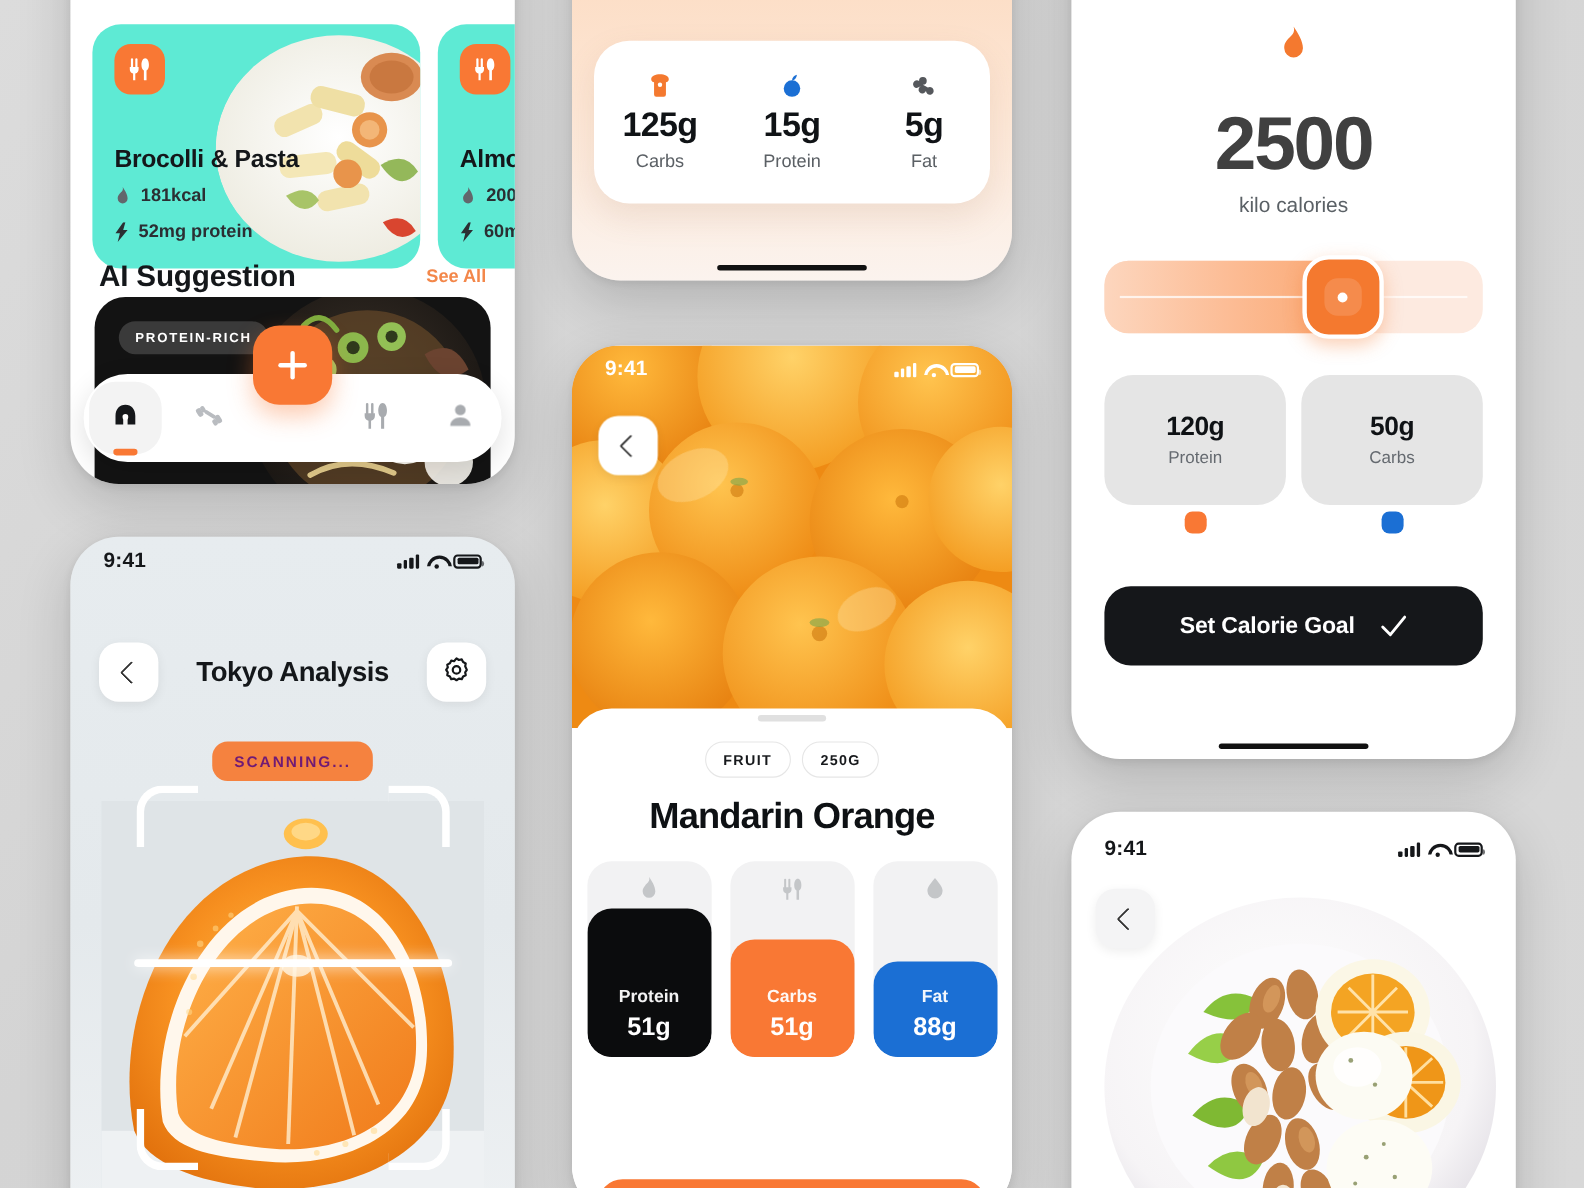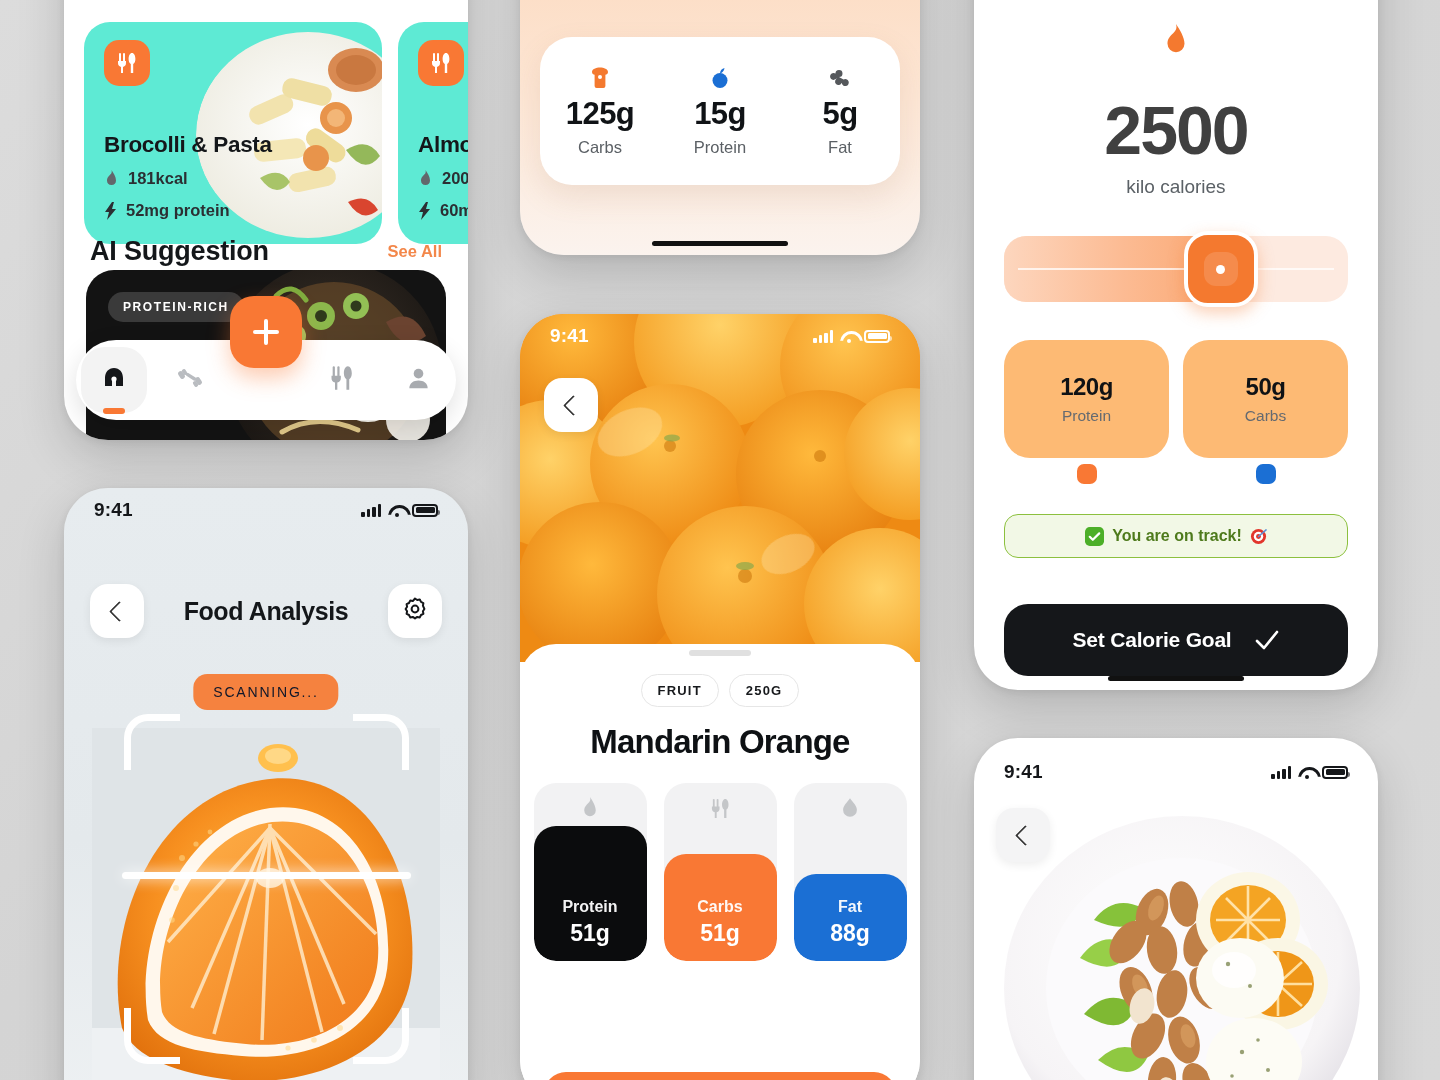--- a/index.html
+++ b/index.html
@@ -104,22 +104,22 @@
   .fab::before{content:"";position:absolute;width:26px;height:3.4px;background:#fff;border-radius:2px;}
   .fab::after{content:"";position:absolute;width:3.4px;height:26px;background:#fff;border-radius:2px;}
 
   
   #panelScan { left: 64px; top: 488px; width: 404px; height: 640px; border-radius: 44px;
                background: linear-gradient(180deg,#e7ecef 0%, #e4e9ec 55%, #eef1f3 100%); }
   .scan-head { display:flex; align-items:center; justify-content: space-between;
                padding: 16px 26px 0 26px; }
   .scan-head h1 { font-size: 25px; font-weight: 800; color: #14171a; letter-spacing:-.4px;}
   .scanning-pill { position:absolute; left: 50%; transform: translateX(-50%); top: 186px;
-        background: #F5823F; color: #0f172a; padding: 10px 20px; border-radius: 14px;
-        font-size: 14px; font-weight: 400; letter-spacing: 1.8px; z-index: 4; }
+        background: #F5823F; color: #701a75; padding: 10px 20px; border-radius: 14px;
+        font-size: 14px; font-weight: 700; letter-spacing: 1.8px; z-index: 4; }
   .scan-frame { position:absolute; left: 60px; top: 226px; width: 285px; height: 350px; }
   .corner { position:absolute; width: 56px; height: 56px; border: 7px solid #fff; }
   .c-tl{left:0;top:0;border-right:0;border-bottom:0;border-radius:24px 0 0 0;}
   .c-tr{right:0;top:0;border-left:0;border-bottom:0;border-radius:0 24px 0 0;}
   .c-bl{left:0;bottom:0;border-right:0;border-top:0;border-radius:0 0 0 24px;}
   .c-br{right:0;bottom:0;border-left:0;border-top:0;border-radius:0 0 24px 0;}
   .scanline { position:absolute; left:-2px; right:-2px; top: 158px; height: 7px;
               background:#fff; border-radius: 4px; box-shadow: 0 0 14px rgba(255,255,255,.9); }
 
   
@@ -176,21 +176,21 @@
   .knob { position:absolute; top: -5px; width: 74px; height: 76px; border-radius: 24px;
           background: #F4792F; border: 4px solid #fff; display:flex;
           align-items:center; justify-content:center;
           box-shadow: 0 6px 16px rgba(244,121,47,.35); }
   .knob .inner { width: 34px; height: 34px; border-radius: 12px; background: rgba(255,255,255,.14);
           display:flex; align-items:center; justify-content:center; }
   .knob .inner::after { content:""; width: 9px; height: 9px; border-radius: 50%; background:#fff; }
 
   .nutri-row { display:flex; gap: 14px; margin-top: 38px; }
   .nutri { flex:1; position: relative; padding-bottom: 28px; }
-  .nutri .box { height: 118px; border-radius: 26px; background: #fdba74;
+  .nutri .box { height: 118px; border-radius: 26px; background: #e5e5e5;
                 display:flex; flex-direction: column; align-items:center;
                 justify-content:center; gap: 6px; }
   .nutri .nv { font-size: 24px; font-weight: 800; color: #0f1215; letter-spacing:-.5px; }
   .nutri .nl { font-size: 15.5px; color: #656a70; }
   .nutri .cdot { position:absolute; left: 50%; transform: translateX(-50%); bottom: 2px;
                  width: 20px; height: 20px; border-radius: 7px; }
 
   .track-badge { margin-top: 28px; height: 44px; border: 1.6px solid #8CC03E;
                  background: #F2F8E6; border-radius: 14px; display:flex;
                  align-items:center; justify-content:center; gap: 8px;
@@ -418,21 +418,21 @@
         <span class="batt">
             <span></span>
           </span>
       </span>
     </div>
 
     <div class="scan-head" style="margin-top:36px;">
       <div class="circbtn">
         <span class="chev"></span>
       </div>
-      <h1>Food Analysis</h1>
+      <h1>Tokyo Analysis</h1>
       <div class="circbtn">
         <span>
           <svg width="26" height="26" viewBox="0 0 26 26" fill="none" stroke="#15171a" stroke-width="2">
             <path d="M13 2.5l2.2 1.5 2.6-.5 1.2 2.4 2.4 1.2-.5 2.6L22.4 13l-1.5 2.2.5 2.6-2.4 1.2-1.2 2.4-2.6-.5L13 22.4l-2.2-1.5-2.6.5-1.2-2.4-2.4-1.2.5-2.6L3.6 13l1.5-2.2-.5-2.6 2.4-1.2 1.2-2.4 2.6.5z" stroke-linejoin="round"></path>
             <circle cx="13" cy="13" r="3.4"></circle>
           </svg>
         </span>
       </div>
     </div>
 
@@ -669,37 +669,20 @@
         </div>
         <div class="nutri">
           <div class="box">
             <span class="nv">50g</span>
             <span class="nl">Carbs</span>
           </div>
           <span class="cdot" style="background:#1B6FD4;"></span>
         </div>
       </div>
 
-      <div class="track-badge">
-        <span class="ic">
-          <svg width="19" height="19" viewBox="0 0 20 20">
-            <rect width="20" height="20" rx="5" fill="#4CAF28"></rect>
-            <path d="M5 10.3l3.2 3.2L15 6.7" stroke="#fff" stroke-width="2.3" fill="none" stroke-linecap="round" stroke-linejoin="round"></path>
-          </svg>
-        </span>
-        <span>You are on track!</span>
-        <span class="ic">
-          <svg width="17" height="17" viewBox="0 0 18 18">
-            <circle cx="9" cy="9" r="8" fill="#E2362C"></circle>
-            <circle cx="9" cy="9" r="5" fill="#fff"></circle>
-            <circle cx="9" cy="9" r="2.6" fill="#E2362C"></circle>
-            <path d="M9 9L17 2" stroke="#5B8FD6" stroke-width="1.6" stroke-linecap="round"></path>
-          </svg>
-        </span>
-      </div>
 
       <div class="cta-dark">
         <span>Set Calorie Goal</span>
         <span class="ic">
           <svg width="26" height="22" viewBox="0 0 26 22" fill="none" stroke="#fff" stroke-width="2.6" stroke-linecap="round" stroke-linejoin="round">
             <path d="M3 12l7 7L23 3"></path>
           </svg>
         </span>
       </div>
     </div>

